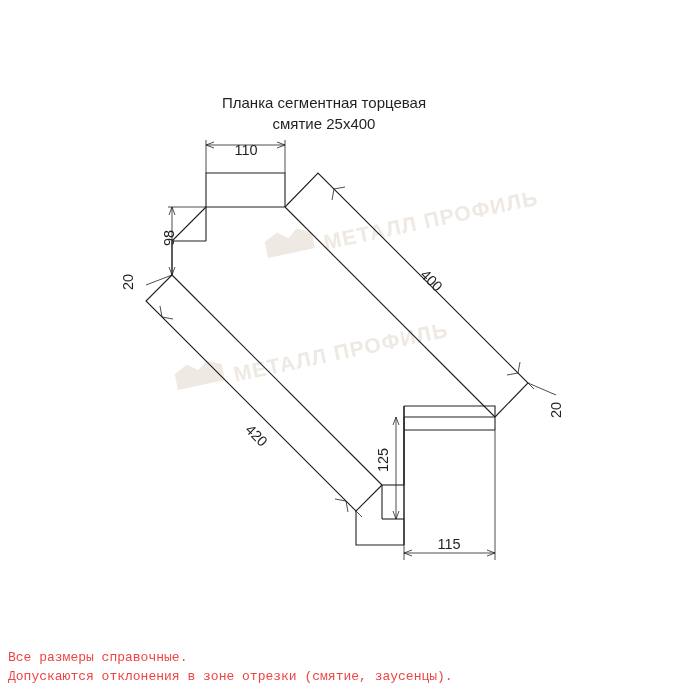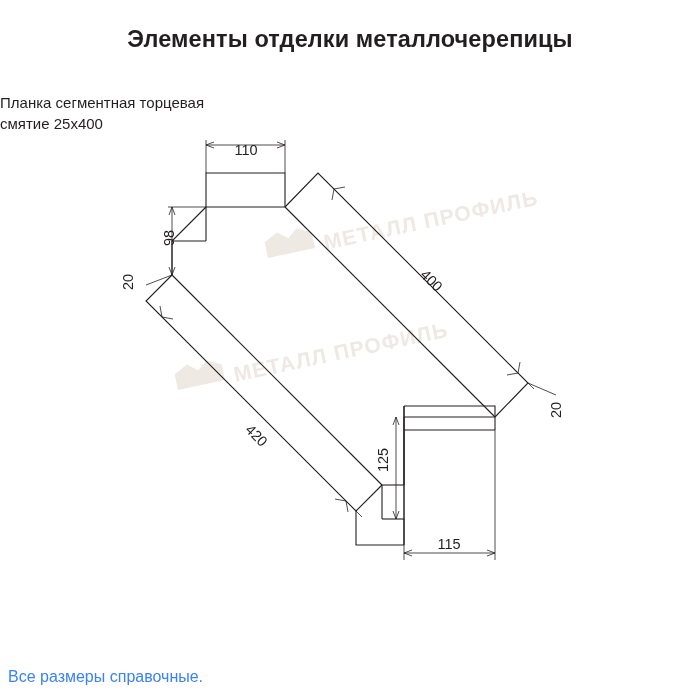--- a/index.html
+++ b/index.html
@@ -29,40 +29,41 @@
     font-size: 23.5px;
     font-weight: bold;
     letter-spacing: 0.1px;
     color: #231f20;
   }
   .subtitle {
     position: absolute;
     top: 92px;
     left: 0;
     width: 648px;
-    text-align: left;
+    text-align: center;
     font-size: 15px;
     line-height: 21px;
     color: #231f20;
   }
   .subtitle .l2 { display: block; }
   .drawing {
     position: absolute;
     top: 0;
     left: 0;
     width: 700px;
     height: 700px;
   }
   .footnotes {
     position: absolute;
     left: 8px;
     bottom: 14px;
-    font-size: 16px;
+    font-size: 13px;
     line-height: 19px;
-    color: #3b82f6;
+    color: #ef4444;
+    font-family: Liberation Mono, monospace;
   }
   .footnotes div { white-space: nowrap; }
   svg text {
     font-family: "Liberation Sans", sans-serif;
     fill: #231f20;
   }
   .dim-text {
     font-size: 14.5px;
   }
   .wm {
@@ -70,21 +71,20 @@
     font-size: 21px;
     font-weight: bold;
     letter-spacing: 1.2px;
   }
 </style>
 </head>
 <body>
 
 <div class="page">
 
-  <div class="title">Элементы отделки металлочерепицы</div>
 
   <div class="subtitle">
     <span class="l1">Планка сегментная торцевая</span>
     <span class="l2">смятие 25х400</span>
   </div>
 
   <svg class="drawing" viewBox="0 0 700 700">
 
     <g>
       <g transform="translate(268,258) rotate(-12)">
@@ -171,15 +171,16 @@
       <text class="dim-text" x="428" y="284" text-anchor="middle" transform="rotate(45 428 284)">400</text>
       <text class="dim-text" x="561" y="410" text-anchor="middle" transform="rotate(-90 561 410)">20</text>
       <text class="dim-text" x="253" y="439" text-anchor="middle" transform="rotate(45 253 439)">420</text>
       <text class="dim-text" x="388" y="460" text-anchor="middle" transform="rotate(-90 388 460)">125</text>
       <text class="dim-text" x="449" y="549" text-anchor="middle">115</text>
     </g>
   </svg>
 
   <div class="footnotes">
     <div>Все размеры справочные.</div>
+    <div>Допускаются отклонения в зоне отрезки (смятие, заусенцы).</div>
   </div>
 
 </div>
 
 </body></html>

